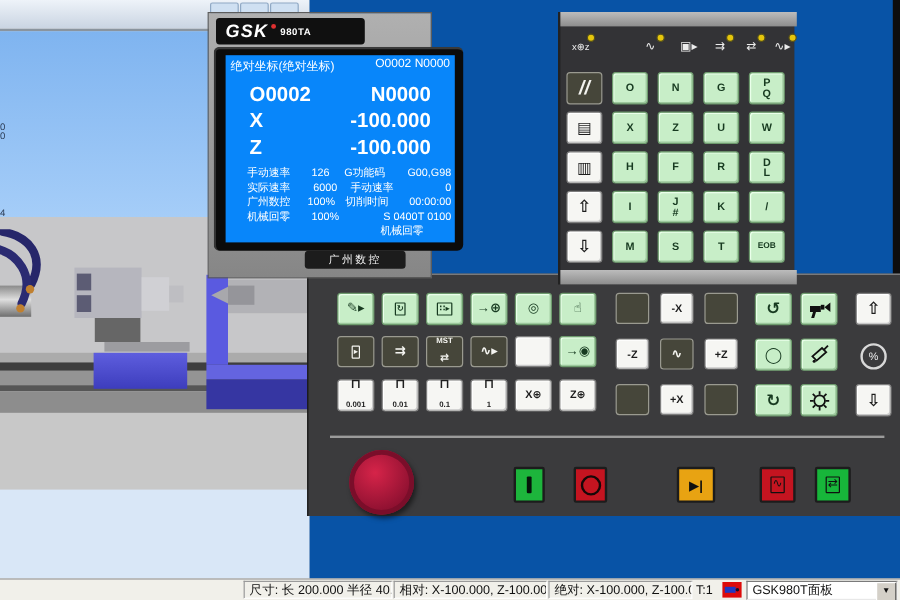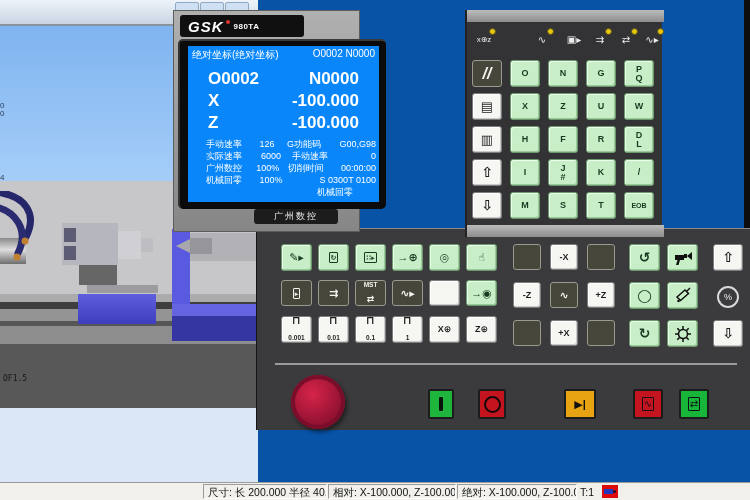--- a/index.html
+++ b/index.html
@@ -105,23 +105,20 @@
       <div class="abs" style="left:79px;top:239px;width:38px;height:20px;background:#666"></div>
       <div class="abs" style="left:87px;top:259px;width:71px;height:8px;background:#9c9ca0"></div>
 
       <div class="abs" style="left:172px;top:203px;width:18px;height:75px;background:#5a5ae0"></div>
       <div class="abs" style="left:190px;top:207px;width:68px;height:28px;background:#b2b2b6"></div>
       <div class="abs" style="left:190px;top:212px;width:22px;height:16px;background:#95959a"></div>
       <div class="abs" style="left:176px;top:213px;width:0;height:0;border-top:7px solid transparent;border-bottom:7px solid transparent;border-right:14px solid #a8a8ac"></div>
       <div class="abs" style="left:172px;top:278px;width:86px;height:12px;background:#6464e0"></div>
       <div class="abs" style="left:172px;top:290px;width:86px;height:25px;background:#3636a2"></div>
 
-      <div class="abs bed">
-        <span class="abs" style="left:3px;top:30px">OF1.5</span>
-      </div>
       <div class="abs floor"></div>
 
       <span class="abs edge-txt" style="top:76px">0</span>
       <span class="abs edge-txt" style="top:84px">0</span>
       <span class="abs edge-txt" style="top:148px">4</span>
     </div>
   </div>
 
   <div class="abs bluebg"></div>
   <div class="abs edgebar"></div>
@@ -342,34 +339,38 @@
             </div>
           <div class="row">
               <span class="l1">广州数控</span>
               <span class="v1">100%</span>
               <span class="l2">切削时间</span>
               <span class="v2">00:00:00</span>
             </div>
           <div class="row">
               <span class="l1">机械回零</span>
               <span class="v1">100%</span>
-              <span class="l2" style="text-align:right">S  0300</span>
+              <span class="l2" style="text-align:right">S  0400</span>
               <span class="v2">T 0100</span>
             </div>
         </div>
         <div class="modeline">机械回零</div>
       </div>
     </div>
     <div class="abs brandbadge">广州数控</div>
   </div>
 
   <div class="abs sbar">
     <div class="sec" style="left:203px;width:124px">尺寸: 长 200.000 半径  40.00</div>
     <div class="sec" style="left:328px;width:128px">相对: X-100.000, Z-100.000</div>
     <div class="sec" style="left:457px;width:120px">绝对: X-100.000, Z-100.000</div>
     <span class="abs" style="left:580px;top:2px;line-height:14px">T:1</span>
     <div class="toolic">
       <div class="abs" style="left:2px;top:4px;width:9px;height:5px;background:#2038c0"></div>
       <div class="abs" style="left:11px;top:5px;width:3px;height:3px;border-radius:50%;background:#101030"></div>
     </div>
+    <div class="dd">
+      <span>GSK980T面板</span>
+      <span class="dd-btn">▼</span>
+    </div>
   </div>
 
 </div>
 
 </body></html>

